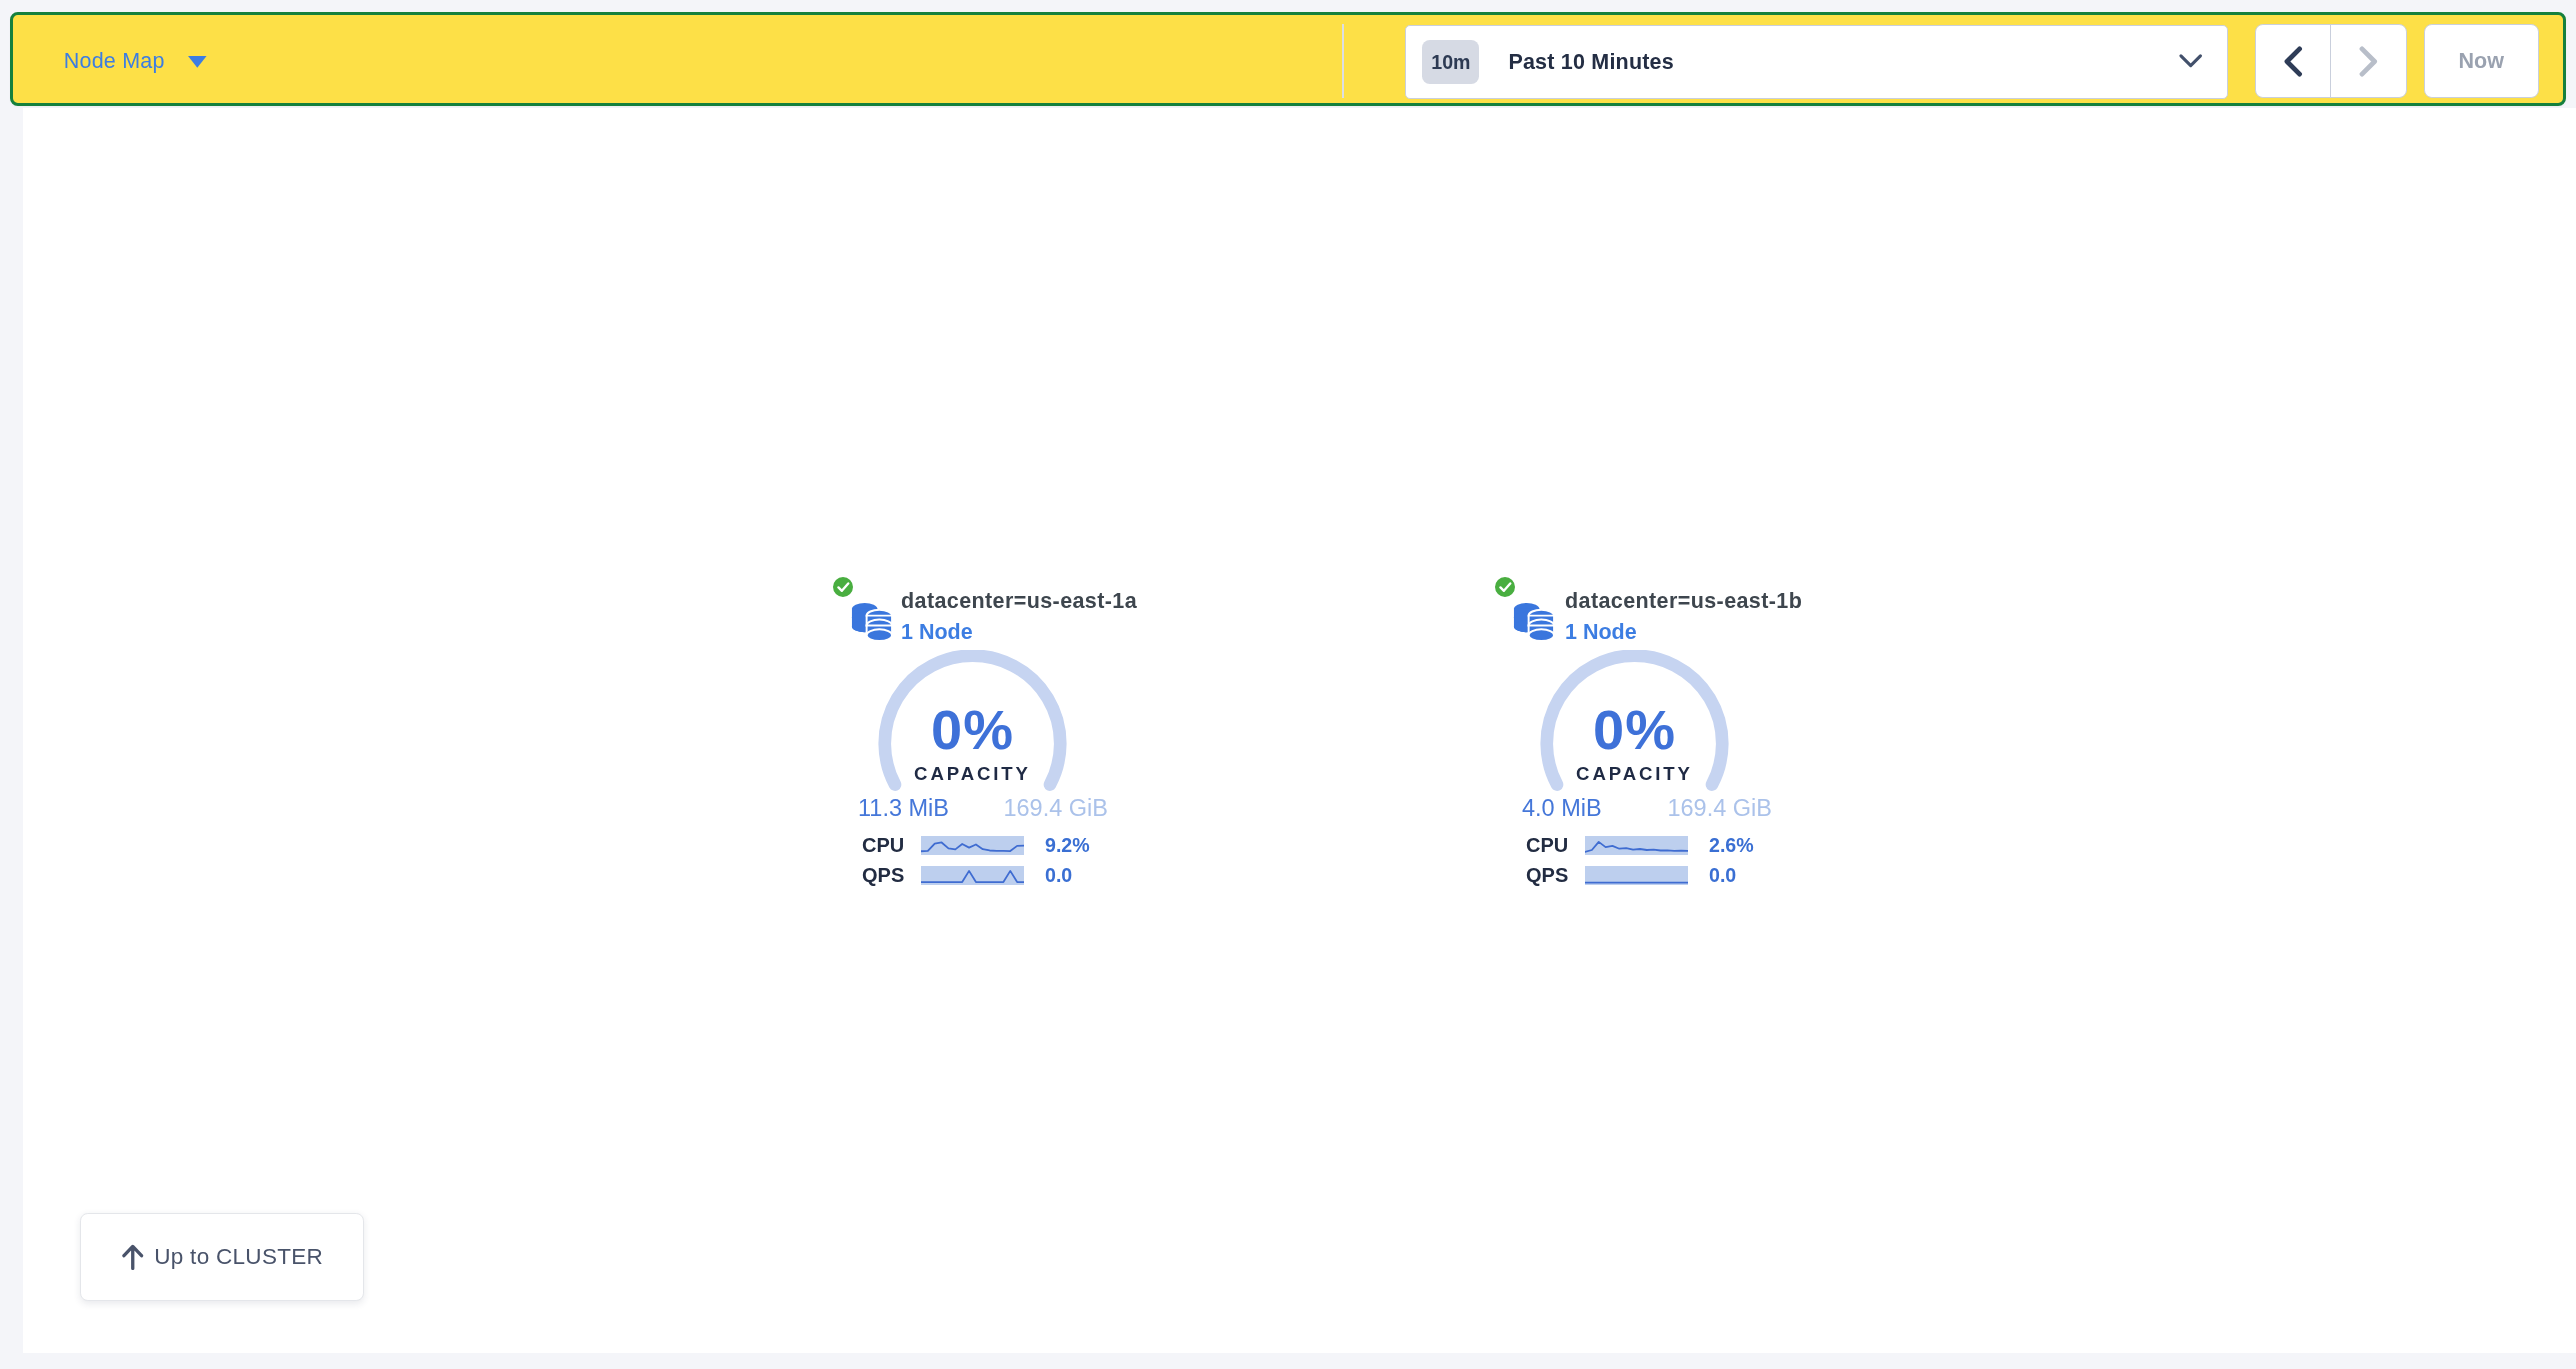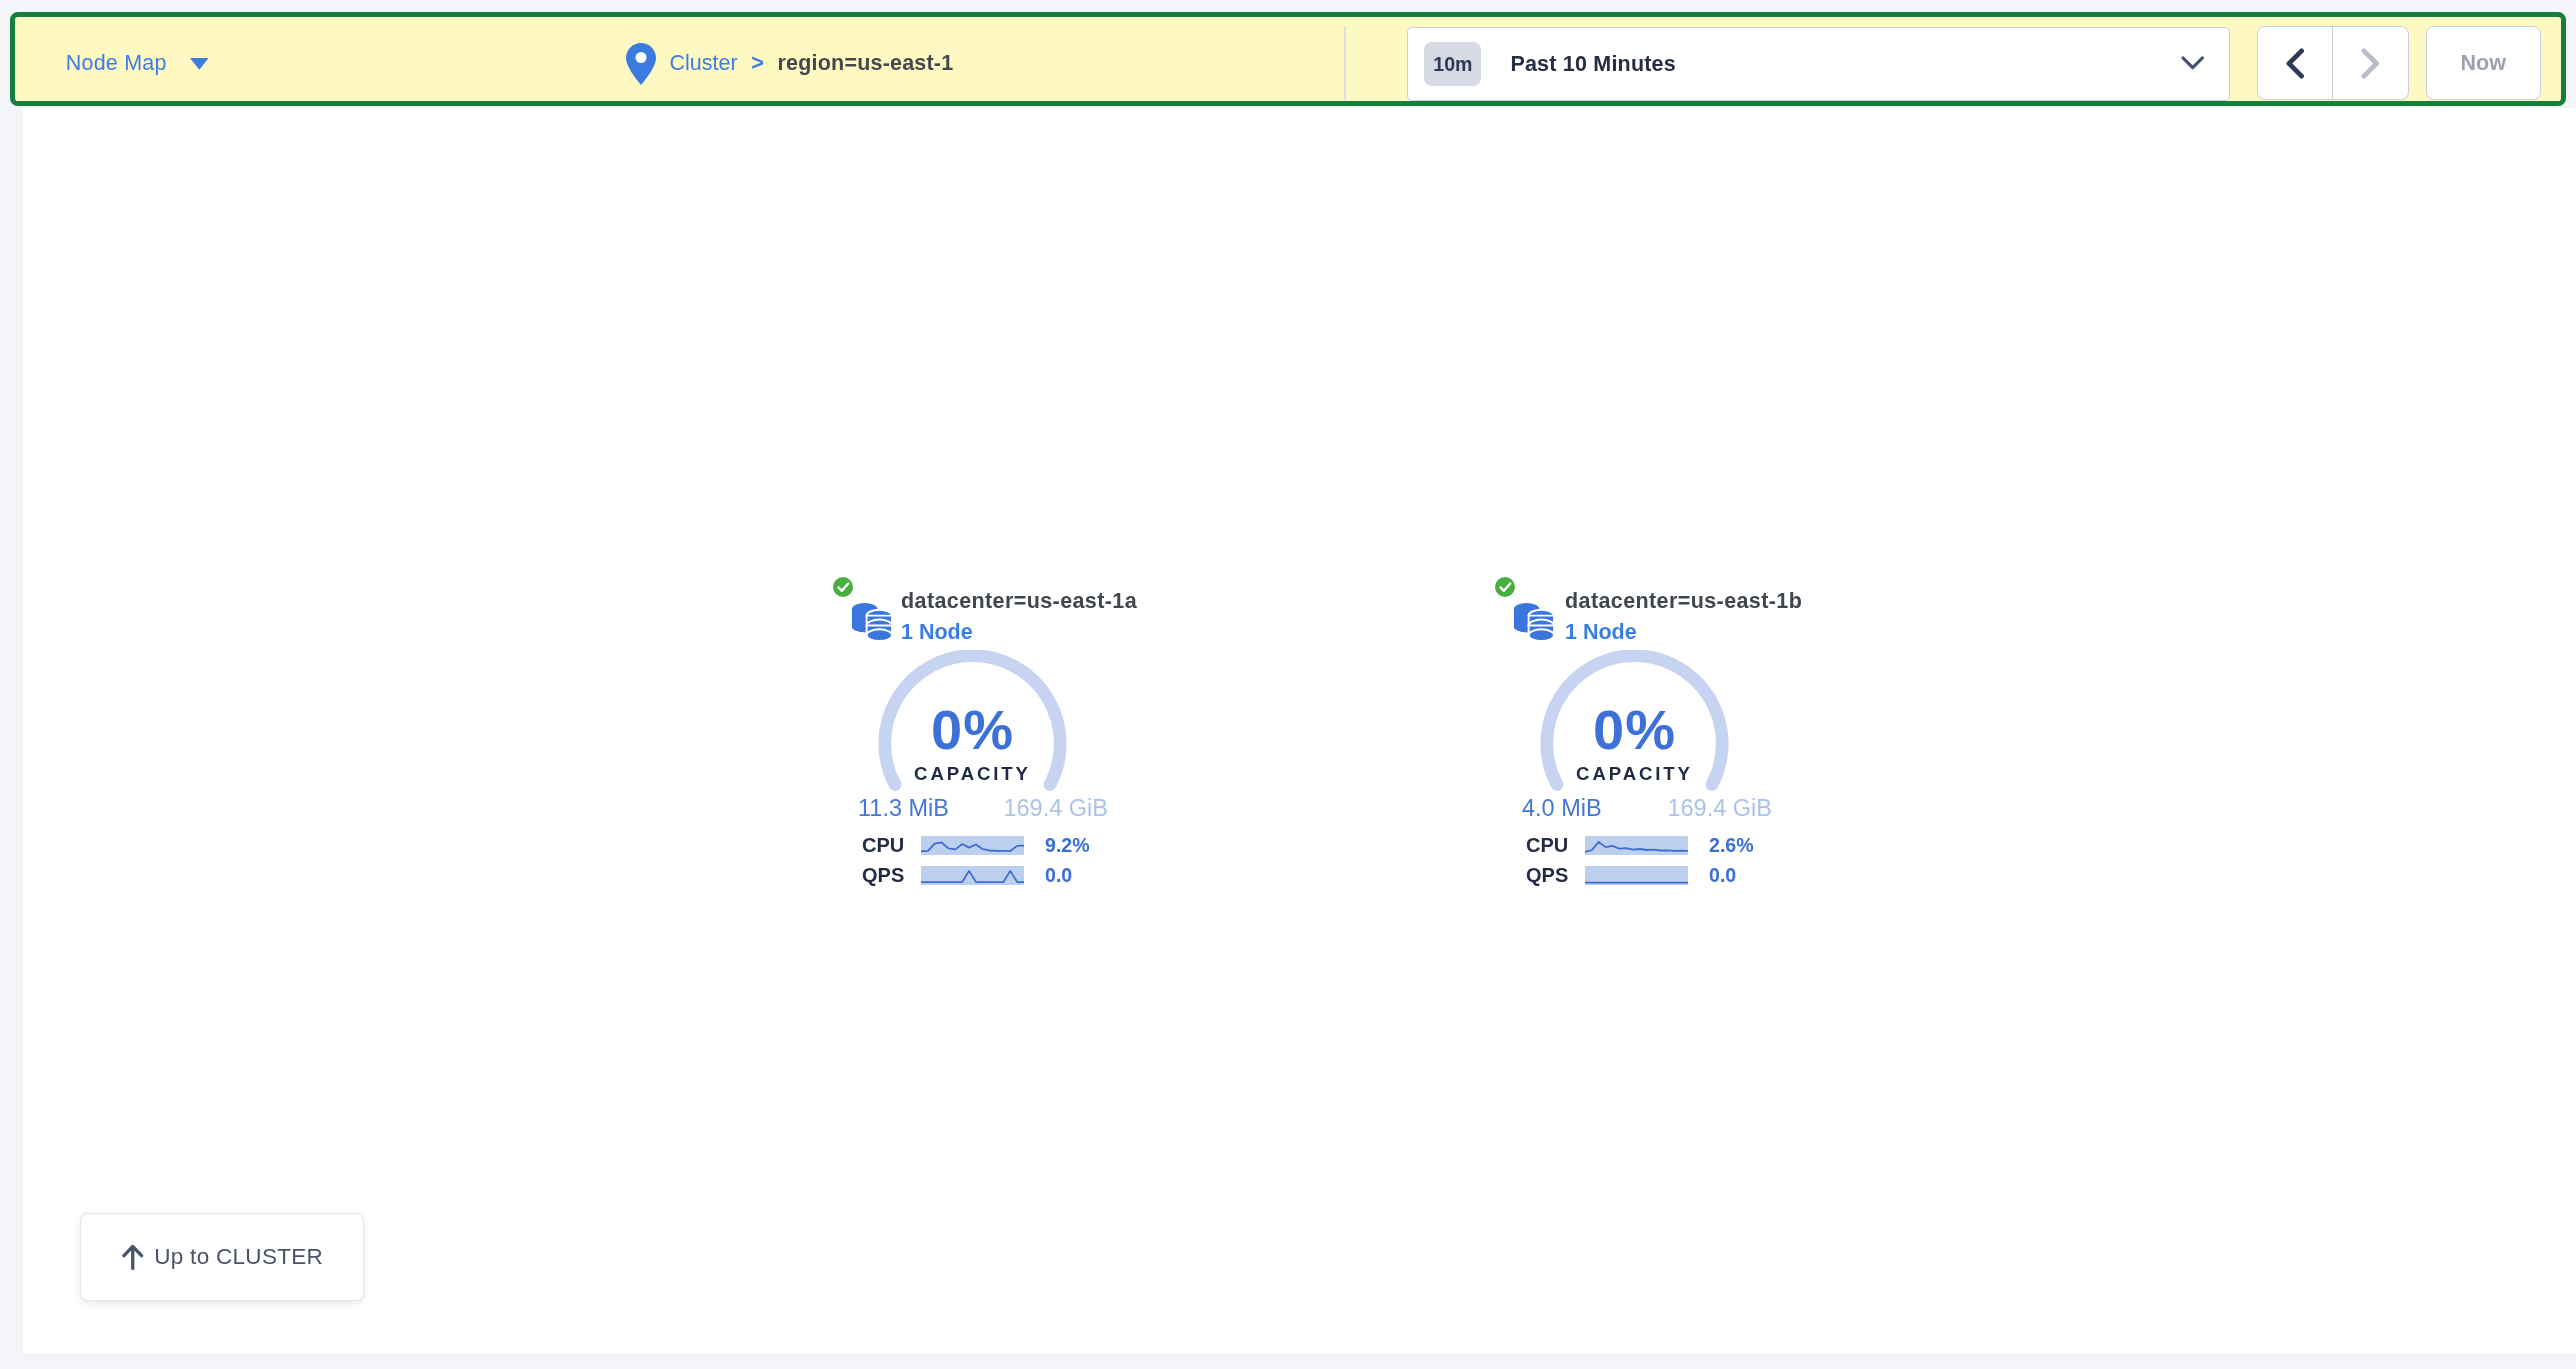--- a/index.html
+++ b/index.html
@@ -9,22 +9,22 @@
     font-family: "Liberation Sans", "DejaVu Sans", sans-serif;
     position: relative;
     overflow: hidden;
     color: #3f464d;
   }
   .abs { position: absolute; }
 
   
   .header-card {
     left: 9.8px; top: 11.7px; width: 2556px; height: 94px;
-    background: #fef9c3;
-    border: 5px solid #15803d;
+    background: #fde047;
+    border: 3px solid #15803d;
     border-radius: 7.8px;
     box-shadow: 0 1px 2px rgba(40,50,80,0.04);
     z-index: 5;
   }
   .view-dropdown {
     left: 51px; top: 0; height: 94px;
     display: flex; align-items: center; gap: 23.5px;
     cursor: pointer;
   }
   .view-dropdown .label {
@@ -138,29 +138,20 @@
 
 <div class="abs header-card">
 
   <div class="abs view-dropdown">
     <span class="label">Node Map</span>
     <svg width="18.6" height="11.7" viewBox="0 0 19 12">
       <polygon points="0,0 19,0 9.5,12" fill="#3c7de2"></polygon>
     </svg>
   </div>
 
-  <div class="abs breadcrumb">
-    <svg width="30" height="42" viewBox="0 0 30 42">
-      <path d="M15 0 C6.7 0 0 6.7 0 15 C0 25 15 42 15 42 S30 25 30 15 C30 6.7 23.3 0 15 0 Z" fill="#3b7be0"></path>
-      <circle cx="15" cy="14.5" r="5.5" fill="#ffffff"></circle>
-    </svg>
-    <span class="crumb-link">Cluster</span>
-    <span class="crumb-sep">&gt;</span>
-    <span class="crumb-current">region=us-east-1</span>
-  </div>
 
   <div class="abs header-vdivider"></div>
 
   <div class="abs time-select">
     <div class="time-badge">10m</div>
     <div class="time-label">Past 10 Minutes</div>
     <svg class="time-chevron" width="25.4" height="15.6" viewBox="0 0 26 16">
       <polyline points="3,3 13,13 23,3" fill="none" stroke="#42506b" stroke-width="3.2" stroke-linecap="round" stroke-linejoin="round"></polyline>
     </svg>
   </div>

